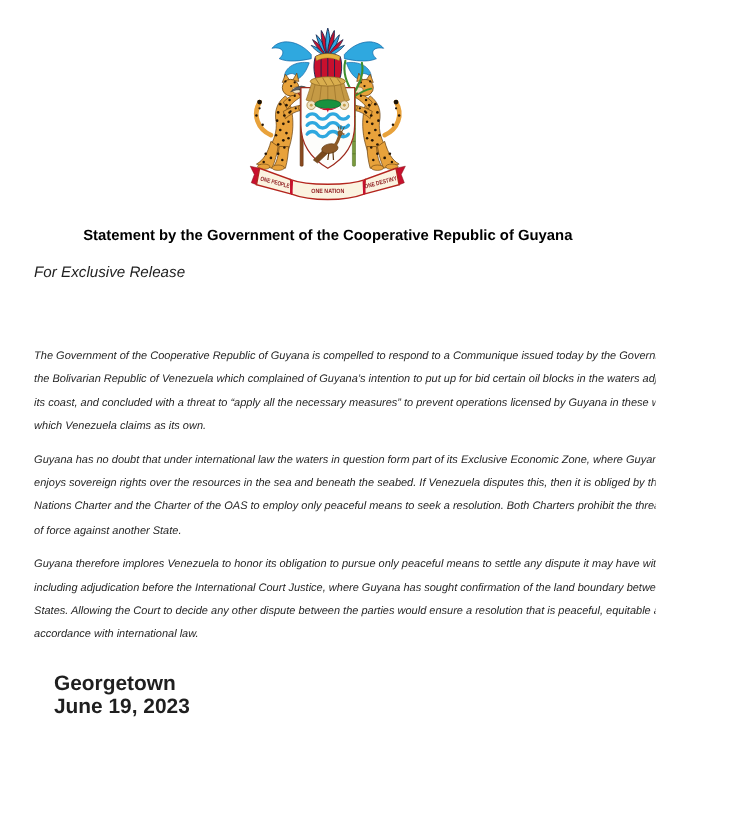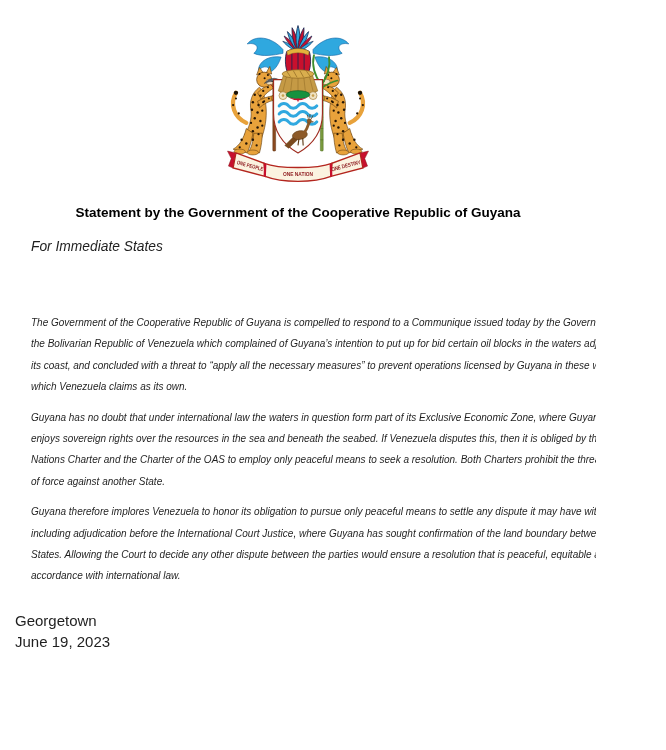--- a/index.html
+++ b/index.html
@@ -29,23 +29,24 @@
   }
   .body-text{
     margin:56px 25px 0 31px;
     width:612px;
     font-size:10px;
     line-height:21.3px;
     font-style:italic;
   }
   .body-text p{ margin:0 0 9.5px 0; }
   .footer-block{
-    margin:23px 0 0 15px;
-    font-size:15px;
+    margin:23px 0 0 49px;
+    font-size:19px;
     line-height:21.3px;
+    font-weight:bold;
   }
   .footer-block p{ margin:0; }
 </style>
 </head>
 <body>
 
 <div class="page">
 
   <div class="coat-wrap">
     <svg width="188" height="179" viewBox="0 0 200 190">
@@ -195,21 +196,21 @@
         <path d="M136,165 l-2.4,1 l0.6,13.4 l2.4,-1 Z" fill="#C8102E"></path>
         <text transform="translate(48.5,169.5) rotate(15)" text-anchor="middle" font-size="5.9" font-weight="bold" fill="#8E1B1E" textLength="29" lengthAdjust="spacingAndGlyphs">ONE PEOPLE</text>
         <text x="100" y="178" text-anchor="middle" font-size="5.9" font-weight="bold" fill="#8E1B1E" textLength="32" lengthAdjust="spacingAndGlyphs">ONE NATION</text>
         <text transform="translate(151.5,169.5) rotate(-15)" text-anchor="middle" font-size="5.9" font-weight="bold" fill="#8E1B1E" textLength="32" lengthAdjust="spacingAndGlyphs">ONE DESTINY</text>
       </g>
     </svg>
   </div>
 
   <h1 class="doc-title">Statement by the Government of the Cooperative Republic of Guyana</h1>
 
-  <p class="release-line">For Immediate States</p>
+  <p class="release-line">For Exclusive Release</p>
 
   <div class="body-text">
     <p>The Government of the Cooperative Republic of Guyana is compelled to respond to a Communique issued today by the Government of the Bolivarian Republic of Venezuela which complained of Guyana’s intention to put up for bid certain oil blocks in the waters adjacent to its coast, and concluded with a threat to “apply all the necessary measures” to prevent operations licensed by Guyana in these waters, which Venezuela claims as its own.</p>
     <p>Guyana has no doubt that under international law the waters in question form part of its Exclusive Economic Zone, where Guyana alone enjoys sovereign rights over the resources in the sea and beneath the seabed. If Venezuela disputes this, then it is obliged by the United Nations Charter and the Charter of the OAS to employ only peaceful means to seek a resolution. Both Charters prohibit the threat or use of force against another State.</p>
     <p>Guyana therefore implores Venezuela to honor its obligation to pursue only peaceful means to settle any dispute it may have with Guyana, including adjudication before the International Court Justice, where Guyana has sought confirmation of the land boundary between the two States. Allowing the Court to decide any other dispute between the parties would ensure a resolution that is peaceful, equitable and in accordance with international law.</p>
   </div>
 
   <div class="footer-block">
     <p>Georgetown</p>
     <p>June 19, 2023</p>

